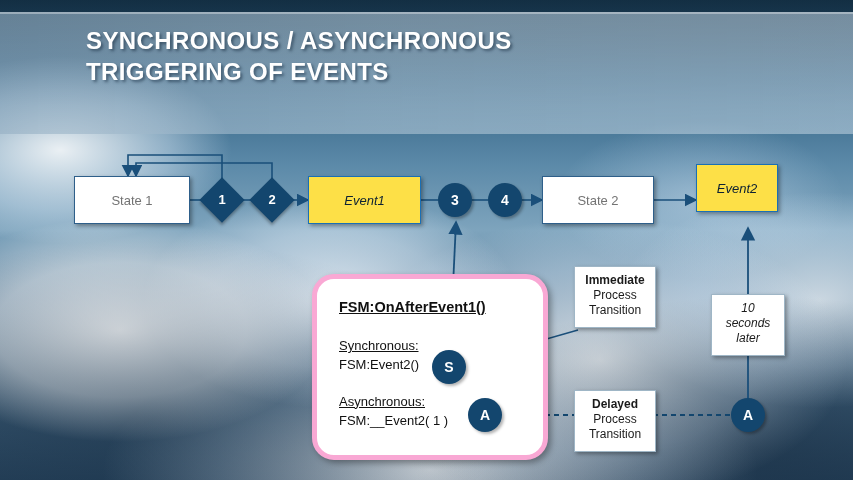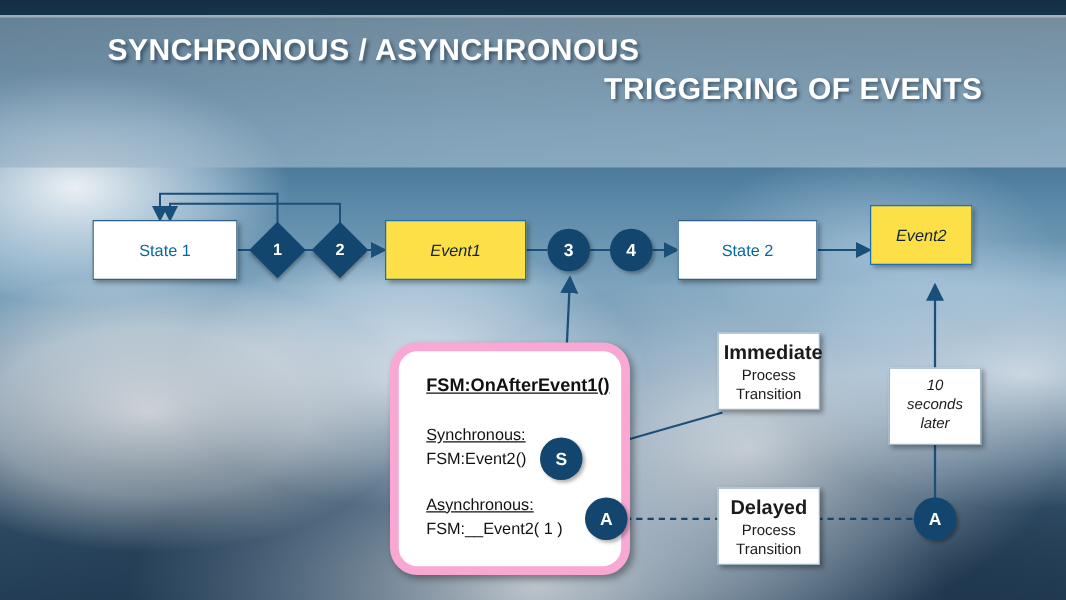--- a/index.html
+++ b/index.html
@@ -51,29 +51,29 @@
     left: 86px; top: 26px;
     width: 700px;
     color: #ffffff;
     font-size: 24px;
     font-weight: bold;
     letter-spacing: 0.4px;
     line-height: 1.28;
     text-shadow: 2px 2px 3px rgba(20,40,60,0.55);
     text-transform: uppercase;
   }
-  .title-text .l2 { display: block; text-align: right; }
+  .title-text .l2 { display: block; }
   
   .node {
     position: absolute;
     display: flex;
     align-items: center;
     justify-content: center;
     font-size: 13px;
-    color: #0369a1;
+    color: #737373;
     box-sizing: border-box;
   }
   .state-box {
     background: #ffffff;
     border: 1px solid #2e5f8a;
     box-shadow: 2px 2px 4px rgba(0,0,0,0.35);
   }
   .event-box {
     background: #fde047;
     border: 1px solid #1a6fb5;
@@ -116,27 +116,27 @@
     background: #ffffff;
     border: 1px solid #9fb6c6;
     box-shadow: 2px 2px 4px rgba(0,0,0,0.35);
     text-align: center;
     font-size: 12px;
     color: #1b1b1b;
     padding: 6px 4px;
     box-sizing: border-box;
     line-height: 1.25;
   }
-  .callout b { font-size: 16px; }
+  .callout b { font-size: 12px; }
   .fsm-card {
     position: absolute;
     left: 312px; top: 274px;
-    width: 192px; height: 186px;
+    width: 236px; height: 186px;
     background: #ffffff;
-    border: 7px solid #f9a8d4;
+    border: 5px solid #f9a8d4;
     border-radius: 22px;
     box-shadow: 3px 3px 6px rgba(0,0,0,0.35);
     box-sizing: border-box;
     padding: 20px 0 0 22px;
     font-size: 13px;
     color: #111;
   }
   .fsm-title {
     font-weight: bold;
     font-size: 14.5px;

